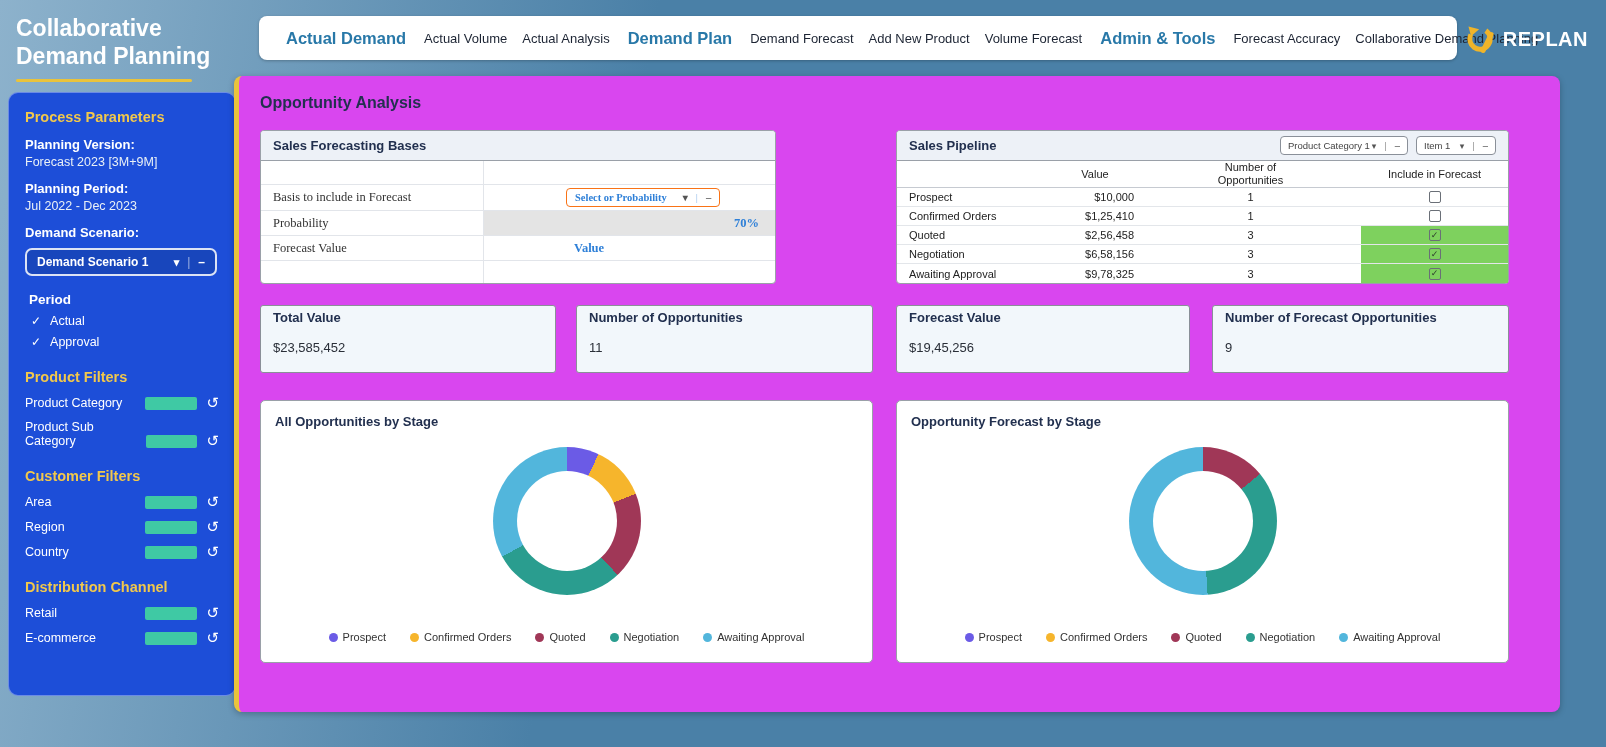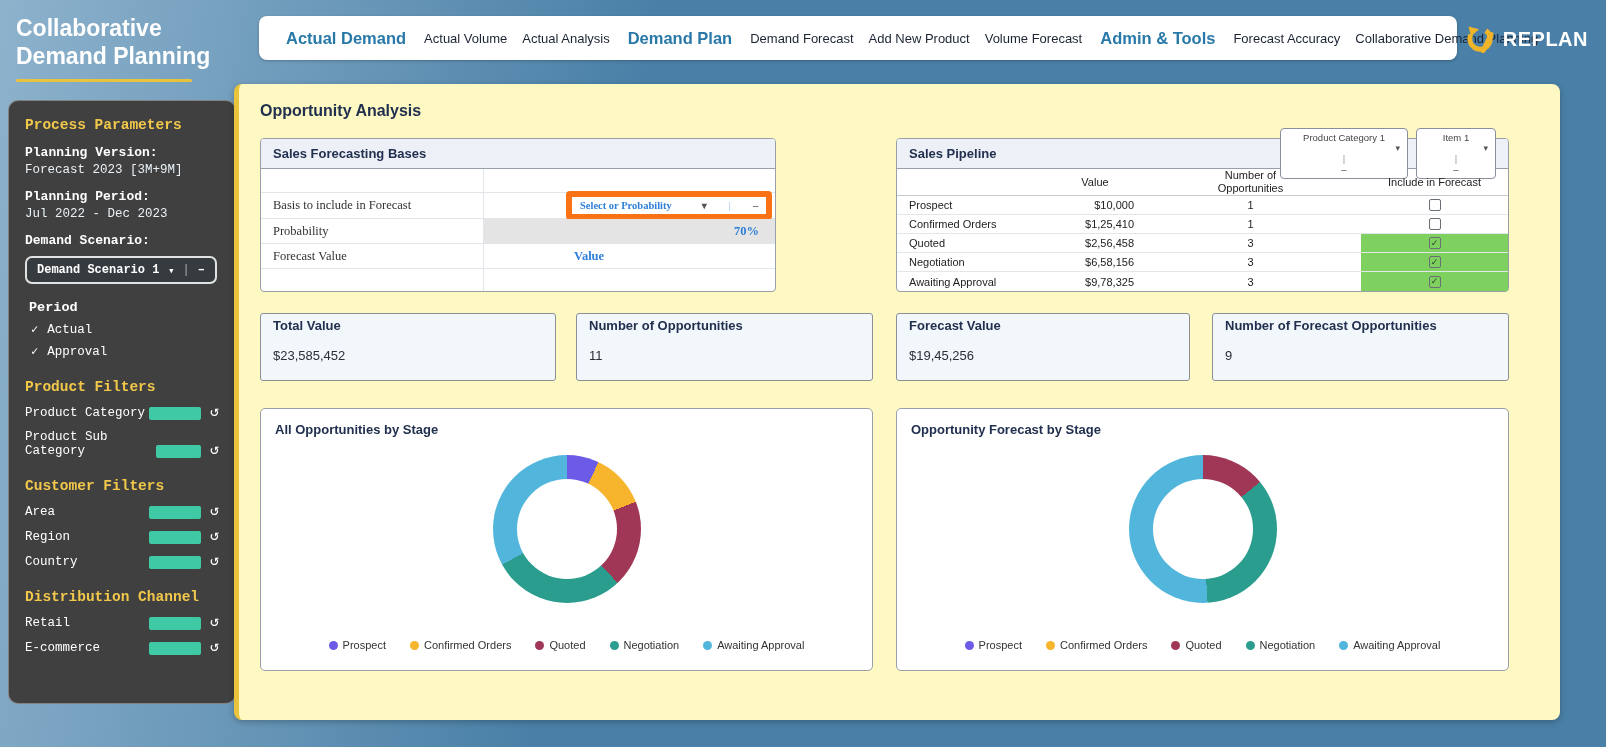--- a/index.html
+++ b/index.html
@@ -14,62 +14,62 @@
   .title-underline { width:176px; height:3px; background:#e9c33c; margin-top:9px; border-radius:2px; }
   
   .topnav { position:absolute; left:234px; top:16px; width:1198px; height:44px; background:#fff; border-radius:8px;
             display:flex; align-items:center; padding:0 22px; gap:11px; box-shadow:0 1px 3px rgba(0,0,0,.25); white-space:nowrap;margin-left:25px; }
   .nav-section { font-size:16.5px; font-weight:bold; color:#2878a8; padding:0 5px; cursor:pointer; }
   .nav-item { font-size:13px; color:#1c2433; padding:0 2px; cursor:pointer; }
   
   .brand { position:absolute; right:18px; top:23px; display:flex; align-items:center; gap:7px; }
   .brand-text { color:#fff; font-size:20px; font-weight:bold; letter-spacing:.5px; }
   
-  .sidebar { position:absolute; left:8px; top:100px; width:228px; height:604px; background:#404040;
-             border:1px solid rgba(255,255,255,.35); border-radius:10px; padding:16px 16px; color:#fff;font-family:Liberation Mono, monospace; }
+  .sidebar { position:absolute; left:8px; top:92px; width:228px; height:604px; background:#1d4ed8;
+             border:1px solid rgba(255,255,255,.35); border-radius:10px; padding:16px 16px; color:#fff; }
   .sb-section-title { color:#f2c84b; font-weight:bold; font-size:14.5px; }
   .sb-label { font-weight:bold; font-size:13px; margin-top:12px; }
   .sb-value { font-size:12.5px; color:#eaf1f6; margin-top:3px; }
   .sb-dropdown { margin-top:8px; border:2px solid rgba(255,255,255,.85); border-radius:7px; background:rgba(8,40,62,.18);
                  display:flex; align-items:center; padding:5px 10px; font-size:12px; font-weight:bold; width:192px; cursor:pointer; }
   .sb-dropdown .caret { margin-left:auto; font-size:11px; }
   .ctrl-divider { margin:0 8px; opacity:.55; font-weight:normal; }
   .period-block { margin-top:16px; }
   .period-title { font-weight:bold; font-size:13.5px; margin-left:4px; }
   .period-row { display:flex; align-items:center; gap:9px; font-size:12.5px; margin:7px 0 0 6px; cursor:pointer; }
   .check-glyph { font-size:12px; }
   .filter-group-title { color:#f2c84b; font-weight:bold; font-size:14.5px; margin-top:20px; }
   .filter-row { display:flex; align-items:flex-end; margin-top:10px; font-size:12.5px; }
   .filter-bar { width:52px; height:13px; background:#3fc9a4; border-radius:2px; margin-left:auto; cursor:pointer; }
   .refresh-glyph { margin-left:9px; font-size:15px; line-height:1; cursor:pointer; }
   
-  .main-panel { position:absolute; left:234px; top:76px; width:1326px; height:636px; background:#fef9c3;
-                border-radius:8px; border-left:5px solid #e9c33c; box-shadow:0 2px 6px rgba(0,0,0,.25);margin-top:8px; }
+  .main-panel { position:absolute; left:234px; top:76px; width:1326px; height:636px; background:#d946ef;
+                border-radius:8px; border-left:5px solid #e9c33c; box-shadow:0 2px 6px rgba(0,0,0,.25); }
   .page-title { position:absolute; left:21px; top:18px; font-size:16px; font-weight:bold; color:#22304f; }
   .card { position:absolute; border:1px solid #9aa0a8; border-radius:4px; background:#fff; display:flex; flex-direction:column; }
   .card-header { height:30px; min-height:30px; background:#edf1f7; border-bottom:1px solid #9aa0a8;
                  display:flex; align-items:center; padding:0 12px; font-size:13px; font-weight:bold; color:#22304f;
                  border-radius:3px 3px 0 0; }
   
   .bases { left:21px; top:54px; width:516px; height:154px; }
   .b-row { display:flex; align-items:stretch; border-bottom:1px solid #e2e5ea; font-size:12.5px; color:#333;font-family:Liberation Serif, serif; }
   .b-row.last { flex:1; border-bottom:none; }
   .b-label { width:223px; min-width:223px; padding-left:12px; border-right:1px solid #e2e5ea; display:flex; align-items:center; }
   .b-right { flex:1; display:flex; align-items:center; }
-  .select-pill { display:inline-flex; align-items:center; border:6px solid #f97316; border-radius:4px;
-                 padding:3px 8px; margin-left:82px; font-size:10.5px; font-weight:bold; color:#2f80d8; cursor:pointer; background:#fff;gap:14px; }
+  .select-pill { display:inline-flex; align-items:center; border:1px solid #f97316; border-radius:4px;
+                 padding:3px 8px; margin-left:82px; font-size:10.5px; font-weight:bold; color:#2f80d8; cursor:pointer; background:#fff; }
   .select-pill .caret { color:#555; margin-left:16px; font-size:10px; }
   .select-pill .minus { color:#555; }
   .prob-band { flex:1; align-self:stretch; background:#e4e4e4; display:flex; align-items:center;
                justify-content:flex-end; padding-right:16px; color:#2f80d8; font-weight:bold; }
   .value-link { margin-left:90px; color:#2f80d8; font-weight:bold; cursor:pointer; }
   
   .pipeline { left:657px; top:54px; width:613px; height:154px; }
   .pill { display:inline-flex; align-items:center; border:1px solid #8a9099; border-radius:4px; background:#fff;
-          padding:3px 7px; font-size:9.5px; color:#444; cursor:pointer;flex-direction:column; }
+          padding:3px 7px; font-size:9.5px; color:#444; cursor:pointer; }
   .pill .caret { font-size:9px; margin-left:auto; color:#555; }
   .pill-wrap { margin-left:auto; display:flex; gap:8px; font-weight:normal; }
   .pill-cat { width:128px; }
   .pill-item { width:80px; }
   .p-grid { display:grid; grid-template-columns:153px 90px 221px 1fr; align-items:center; }
   .p-head { height:29px; border-bottom:1px solid #c6cad1; font-size:11px; color:#222; }
   .p-head .hc { text-align:center; line-height:1.15; }
   .hc-narrow { max-width:84px; margin:0 auto; }
   .p-row { height:19px; border-bottom:1px solid #e3e6ea; font-size:11px; color:#222; }
   .p-row:last-child { border-bottom:none; }

